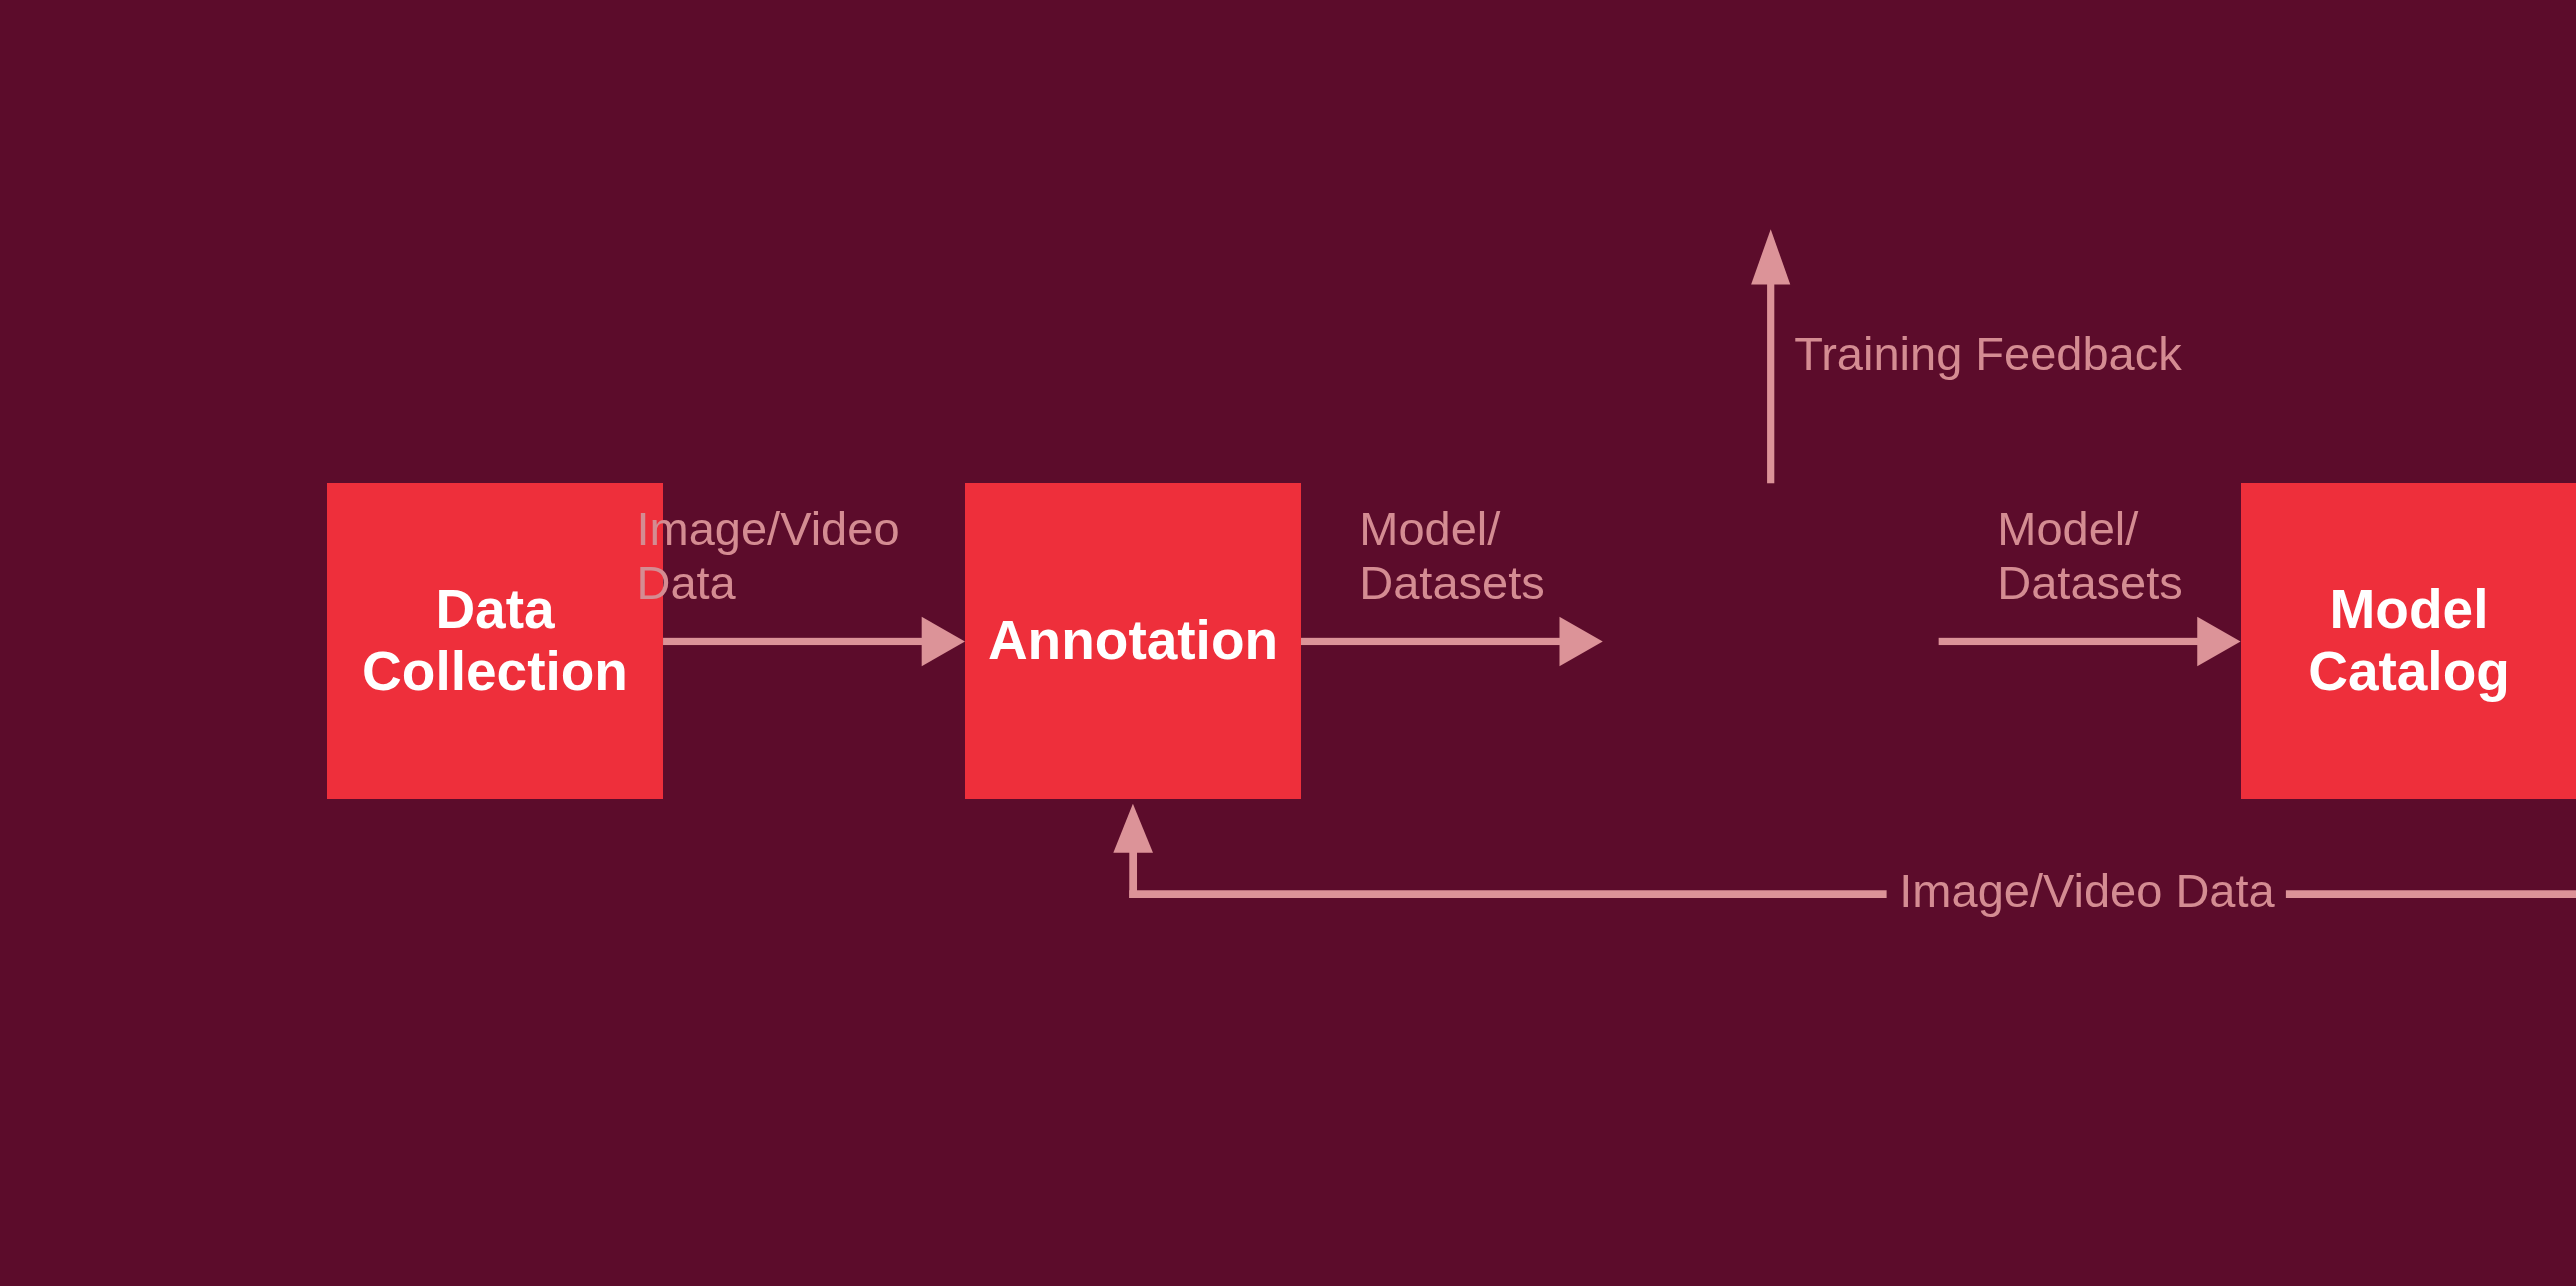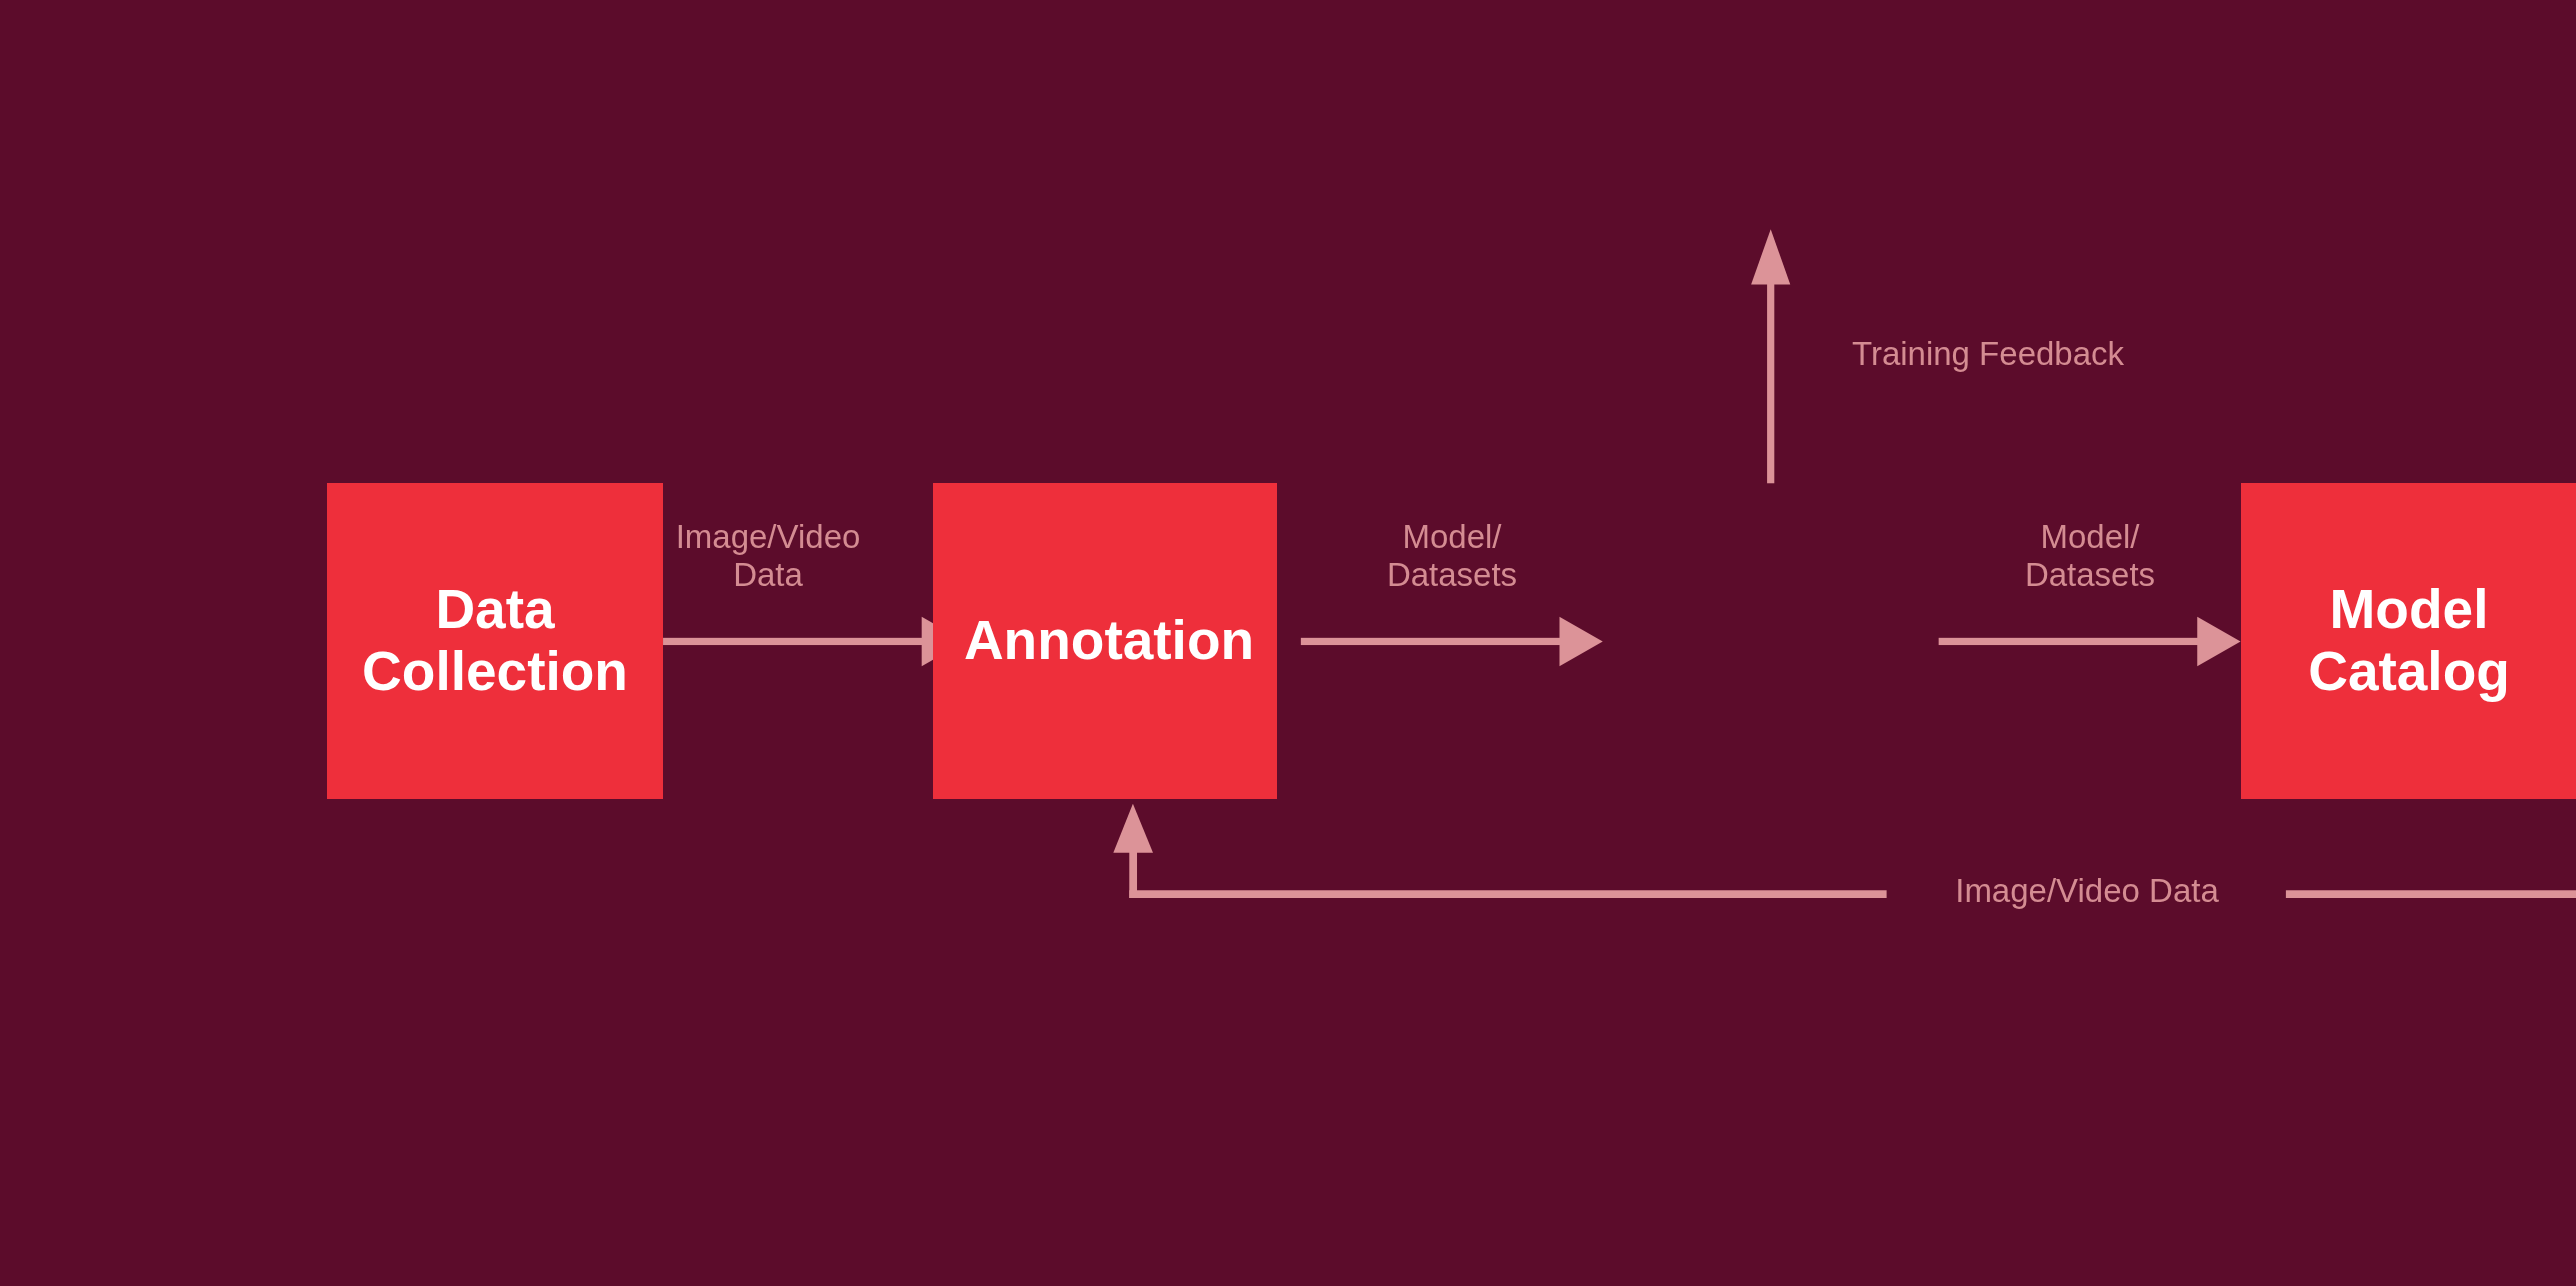--- a/index.html
+++ b/index.html
@@ -36,31 +36,31 @@
     align-items: center;
     justify-content: center;
     text-align: center;
     font-size: 55px;
     font-weight: bold;
     line-height: 1.12;
     white-space: pre-line;
     letter-spacing: 0px;
   }
   .node-1 { left: 327px; }
-  .node-2 { left: 933px; padding-left: 8px; }
+  .node-2 { left: 965px; }
   .node-3 { left: 1603px; }
   .node-4 { left: 2241px; }
   .edge-label {
     position: absolute;
     transform: translate(-50%, -50%);
     color: #d48c92;
-    font-size: 33px;
+    font-size: 47px;
     font-weight: normal;
     line-height: 1.14;
-    text-align: center;
+    text-align: left;
     white-space: pre-line;
   }
   .lbl-1 { left: 768px; top: 556px; }
   .lbl-2 { left: 1452px; top: 556px; }
   .lbl-3 { left: 2090px; top: 556px; }
   .lbl-feedback { left: 1988px; top: 354px; }
   .lbl-loop { left: 2087px; top: 891px; }
 </style>
 </head>
 <body>

